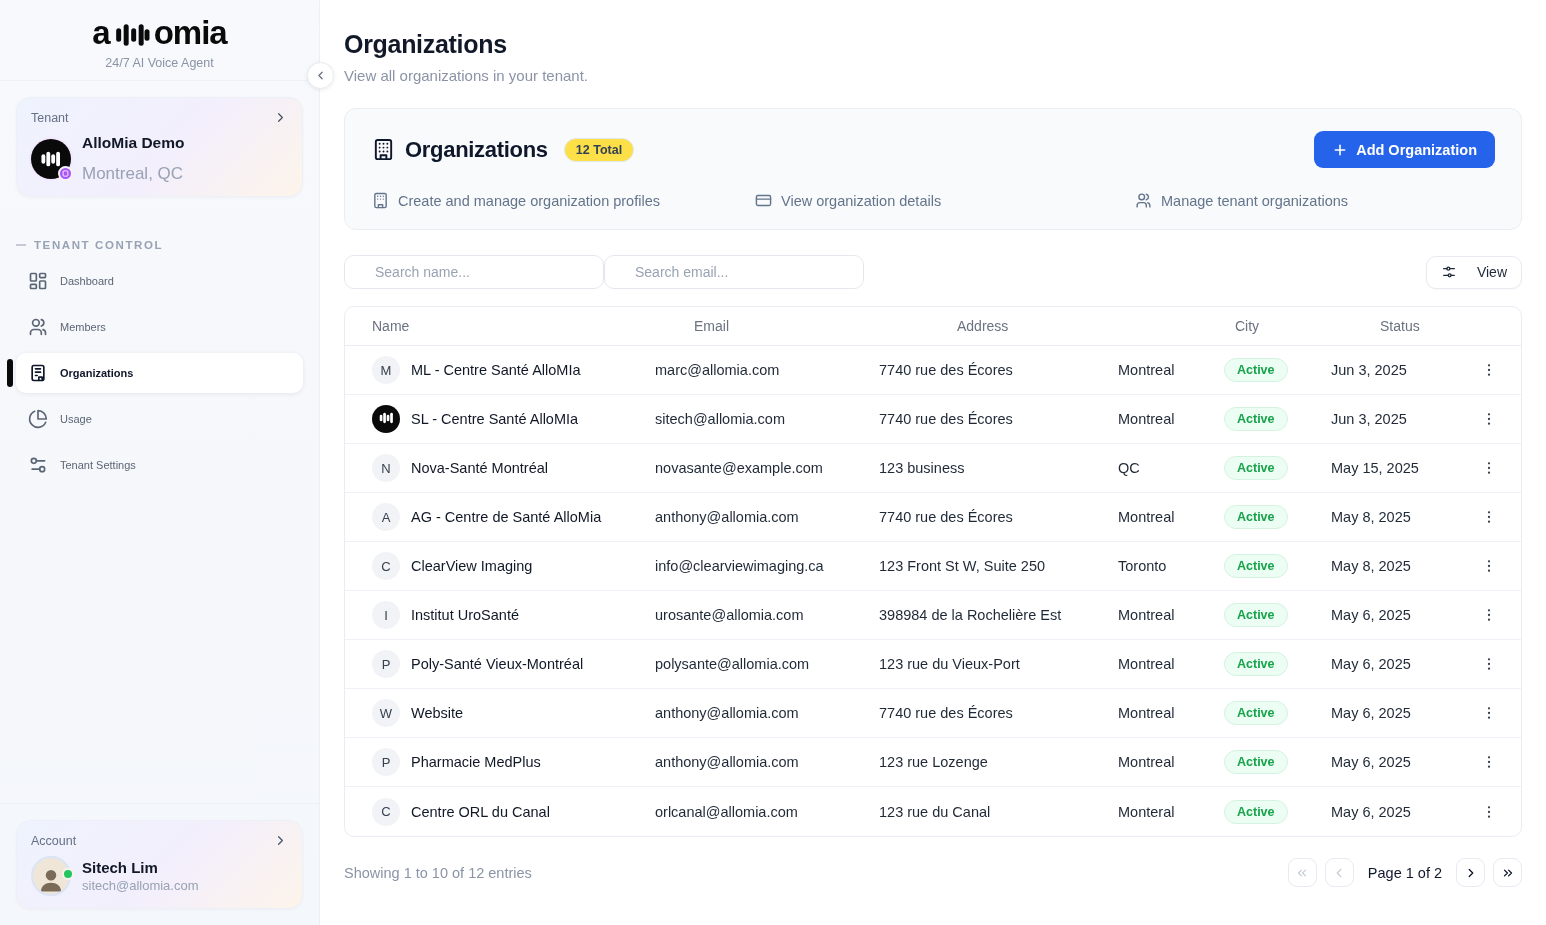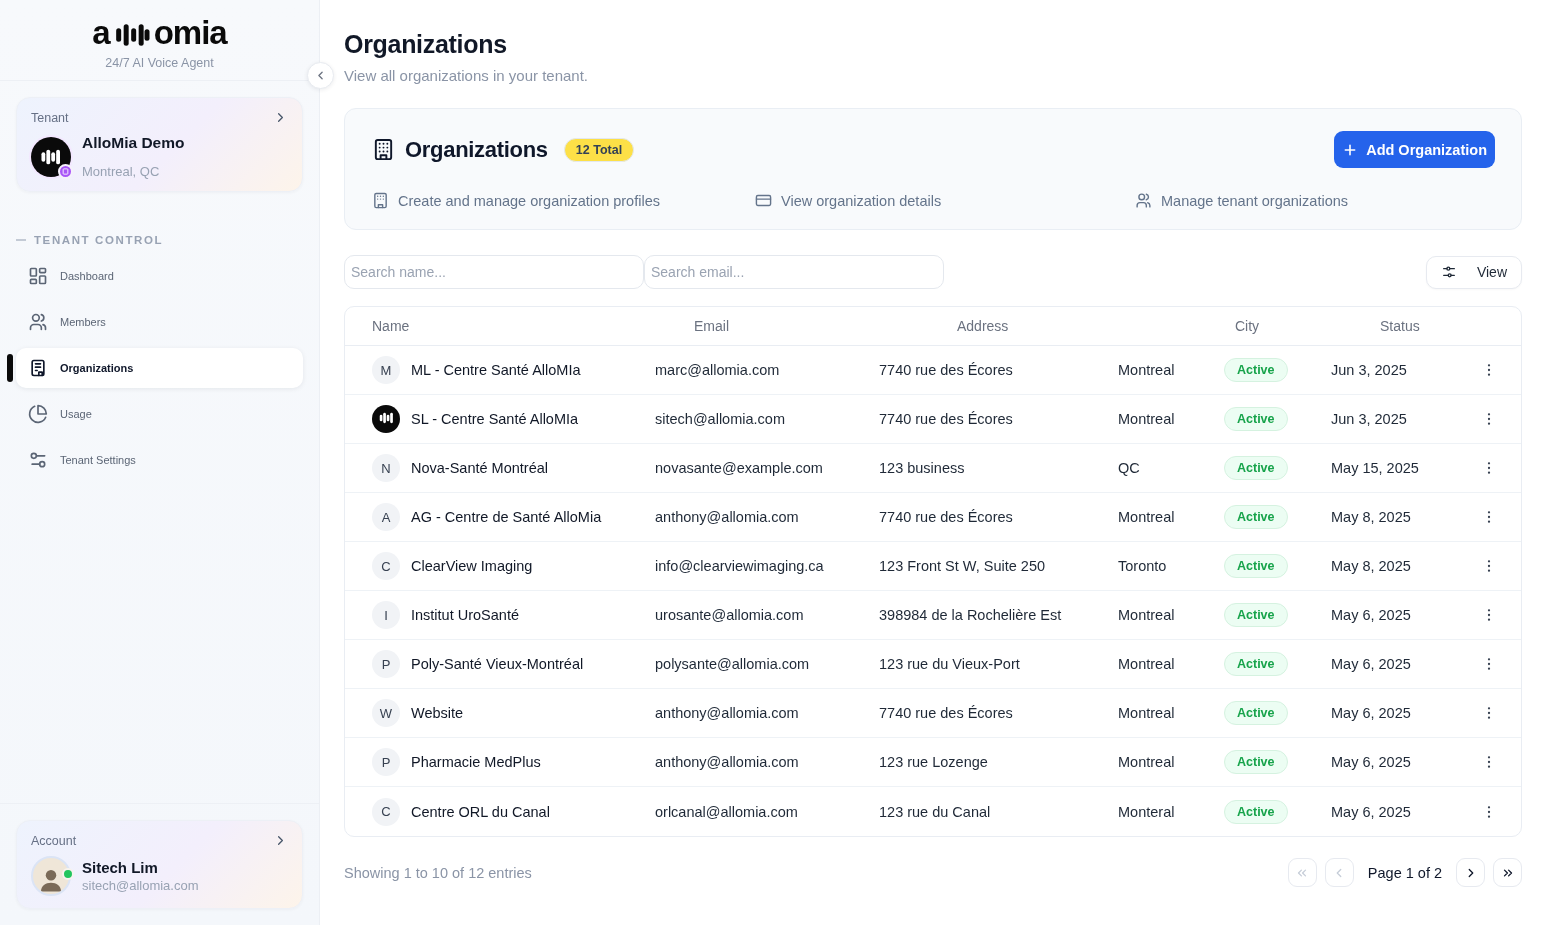--- a/index.html
+++ b/index.html
@@ -21,21 +21,21 @@
   .grad-card { margin:16px; border-radius:14px; padding:12px 14px;
     background:linear-gradient(135deg,#eef3fd 0%,#f3effc 55%,#fdf4ea 100%);
     border:1px solid #edf0f6; box-shadow:0 1px 3px rgba(15,23,42,.04); }
   .card-top { display:flex; align-items:center; justify-content:space-between; }
   .card-label { font-size:12.5px; color:#667085; }
   .tenant-row { display:flex; align-items:center; gap:11px; margin-top:9px; }
   .ten-avatar { position:relative; width:40px; height:40px; flex:0 0 40px; }
   .ten-avatar .circle { width:40px; height:40px; border-radius:50%; background:#0a0a0a; display:flex; align-items:center; justify-content:center; box-shadow:0 0 0 2px #f3e8ff; }
   .ten-badge { position:absolute; right:-2px; bottom:-2px; width:15px; height:15px; border-radius:50%; background:#a855f7; border:2px solid #f6f1fb; display:flex; align-items:center; justify-content:center; }
   .ten-name { font-size:15.5px; font-weight:700; color:#111827; }
-  .ten-loc { font-size:13px; color:#98a2b3; margin-top:12px; }
+  .ten-loc { font-size:17px; color:#98a2b3; margin-top:12px; }
 
   .section-label { display:flex; align-items:center; gap:8px; margin:26px 16px 10px; color:#98a2b3; font-size:11.5px; font-weight:700; letter-spacing:1.6px; }
   .section-label .dash { width:10px; height:1.5px; background:#c3cad5; }
 
   .nav { padding:0 16px; display:flex; flex-direction:column; gap:6px; }
   .nav-item { position:relative; display:flex; align-items:center; gap:12px; height:40px; padding:0 12px; border-radius:10px; color:#5b6575; font-size:11px; cursor:pointer; }
   .nav-item svg { flex:0 0 20px; }
   .nav-item.active { background:#fff; color:#0f172a; font-weight:600; box-shadow:0 1px 5px rgba(15,23,42,.08); }
   .nav-item.active::before { content:""; position:absolute; left:-9px; top:6px; width:6px; height:28px; border-radius:6px; background:#0a0a0a; }
 
@@ -51,28 +51,28 @@
   
   .main { position:absolute; left:320px; top:0; width:1226px; height:925px; padding:30px 24px 0 24px; background:#fff; }
   .page-title { font-size:25px; font-weight:800; letter-spacing:-.3px; color:#111827; }
   .page-sub { margin-top:8px; font-size:15px; color:#8a94a6; }
 
   .panel { margin-top:24px; background:#f8fafc; border:1px solid #e9eef4; border-radius:12px; padding:22px 26px 20px 27px; }
   .panel-top { display:flex; align-items:center; justify-content:space-between; }
   .panel-title-wrap { display:flex; align-items:center; gap:10px; }
   .panel-title { font-size:22px; font-weight:800; letter-spacing:-.3px; color:#0f172a; }
   .total-badge { margin-left:6px; font-size:12.5px; font-weight:600; color:#334155; background:#fde047; border:1px solid #e3e8ee; border-radius:999px; padding:4px 11px; }
-  .add-btn { display:flex; align-items:center; gap:8px; background:#2563eb; color:#fff; font-size:14.5px; font-weight:600; border:none; border-radius:9px; height:37px; padding:0 8px; cursor:pointer; font-family:inherit; }
+  .add-btn { display:flex; align-items:center; gap:8px; background:#2563eb; color:#fff; font-size:14.5px; font-weight:600; border:none; border-radius:9px; height:37px; padding:0 18px; cursor:pointer; font-family:inherit; }
   .features { display:flex; margin-top:24px; }
   .feature { display:flex; align-items:center; gap:9px; color:#64748b; font-size:14.5px; }
   .feature:nth-child(1){ width:383px; } .feature:nth-child(2){ width:380px; } .feature:nth-child(3){ flex:1; }
   .feature svg { color:#64748b; }
 
   .filter-row { margin-top:25px; display:flex; align-items:center; }
-  .search-input { width:300px; height:34px; border:1px solid #e4e8ee; border-radius:10px; padding:0 6px; font-size:14px; font-family:inherit; color:#0f172a; background:#fff; outline:none; }
+  .search-input { width:260px; height:34px; border:1px solid #e4e8ee; border-radius:10px; padding:0 30px; font-size:14px; font-family:inherit; color:#0f172a; background:#fff; outline:none; }
   .search-input::placeholder { color:#9aa3b2; }
   .search-input + .search-input { }
   .view-btn { margin-left:auto; display:flex; align-items:center; gap:20px; height:33px; padding:0 14px; background:#fff; border:1px solid #e7eaf0; border-radius:10px; font-size:14px; font-weight:500; color:#1f2937; cursor:pointer; font-family:inherit; box-shadow:0 1px 2px rgba(15,23,42,.03); }
 
   .table-wrap { margin-top:17px; border:1px solid #e9edf3; border-radius:10px; overflow:hidden; background:#fff; }
   .thead, .trow { display:grid; grid-template-columns:283px 224px 239px 106px 107px 131px 1fr; align-items:center; padding-left:27px; padding-right:18px; }
   .thead { height:39px; border-bottom:1px solid #e9edf3; color:#6b7280; font-size:14px;gap:39px; }
   .trow { height:49px; border-bottom:1px solid #eef2f6; font-size:14.5px; color:#1f2937; cursor:pointer; }
   .trow:last-child { border-bottom:none; }
   .name-cell { display:flex; align-items:center; gap:11px; font-size:14.5px; color:#111827; }

